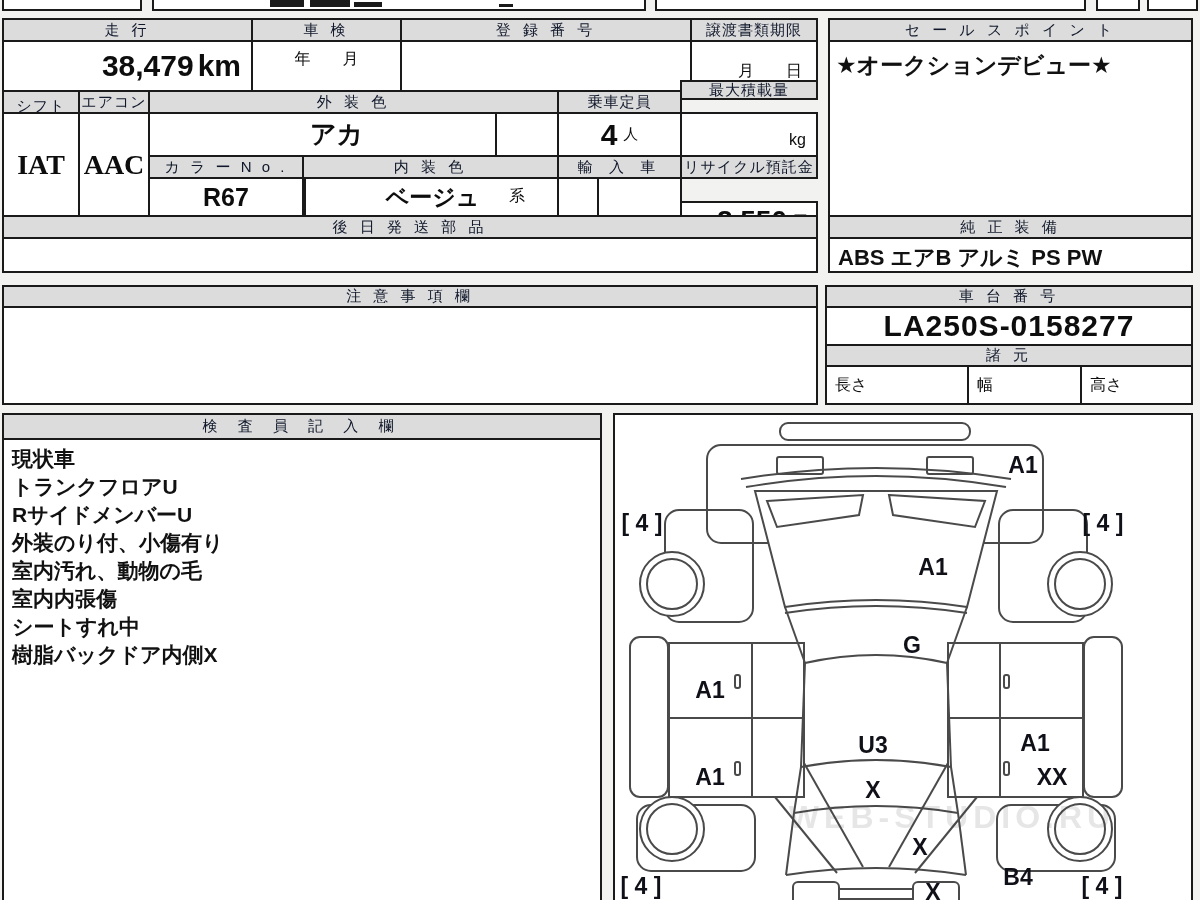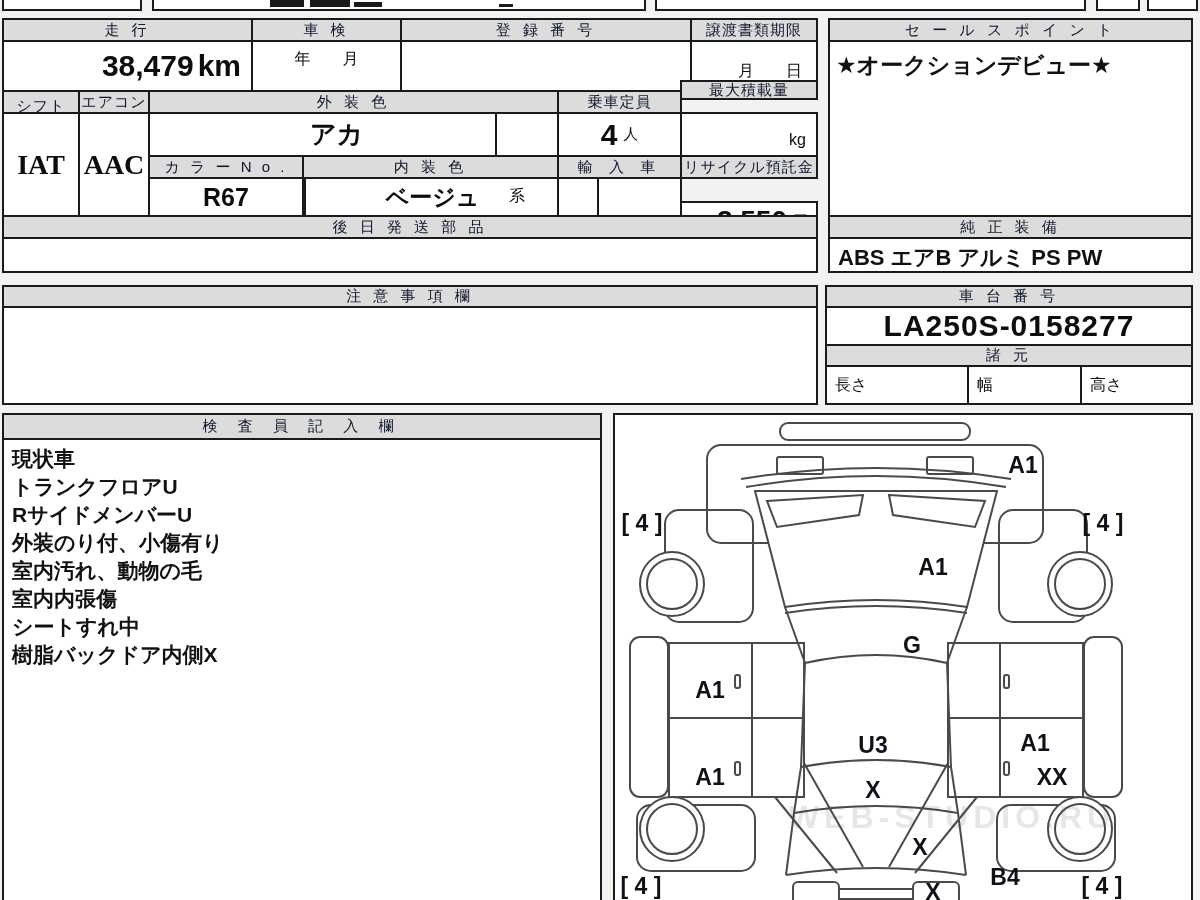--- a/index.html
+++ b/index.html
@@ -204,20 +204,20 @@
         <span class="dlabel" style="left: 488px; top: 108px;">[ 4 ]</span>
         <span class="dlabel" style="left: 318px; top: 152px;">A1</span>
         <span class="dlabel" style="left: 297px; top: 230px;">G</span>
         <span class="dlabel" style="left: 95px; top: 275px;">A1</span>
         <span class="dlabel" style="left: 258px; top: 330px;">U3</span>
         <span class="dlabel" style="left: 420px; top: 328px;">A1</span>
         <span class="dlabel" style="left: 95px; top: 362px;">A1</span>
         <span class="dlabel" style="left: 258px; top: 375px;">X</span>
         <span class="dlabel" style="left: 437px; top: 362px;">XX</span>
         <span class="dlabel" style="left: 305px; top: 432px;">X</span>
-        <span class="dlabel" style="left: 390px; top: 462px;">B4</span>
+        <span class="dlabel" style="left: 403px; top: 462px;">B4</span>
         <span class="dlabel" style="left: 318px; top: 477px;">X</span>
         <span class="dlabel" style="left: 26px; top: 471px;">[ 4 ]</span>
         <span class="dlabel" style="left: 487px; top: 471px;">[ 4 ]</span>
       </div>
   </div>
 
 </div>
 
 </body></html>

